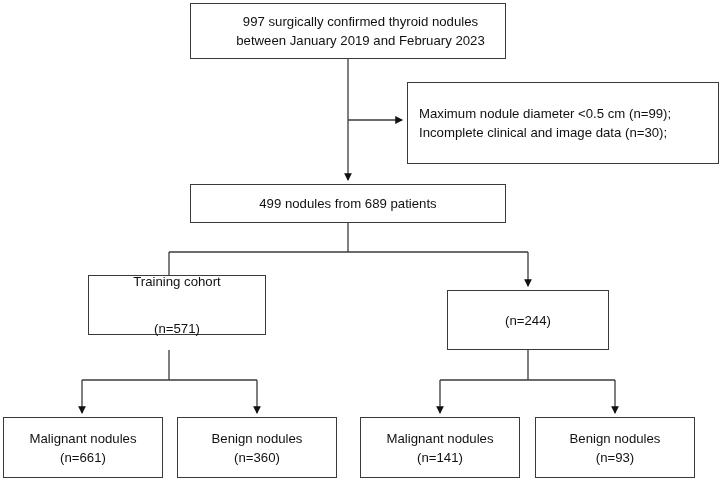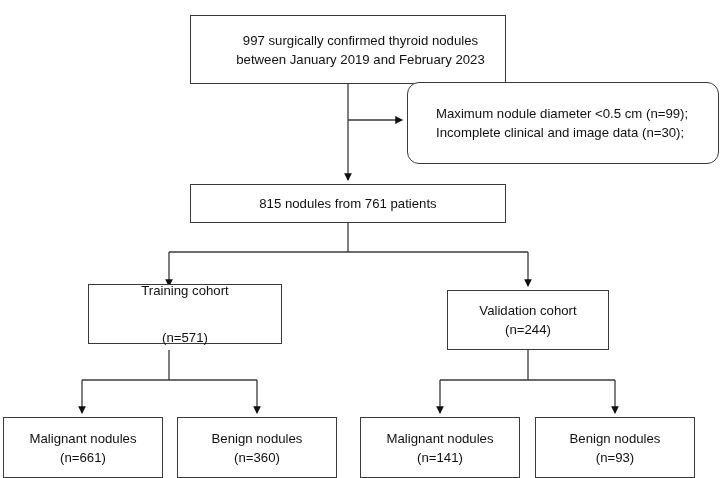--- a/index.html
+++ b/index.html
@@ -36,32 +36,31 @@
     justify-content: center;
     text-align: center;
     font-size: 13.2px;
     line-height: 19px;
     color: #111111;
     z-index: 2;
   }
   .node.left-align {
     align-items: flex-start;
     text-align: left;
-    padding-left: 28px;
-    border-radius: 12px;
+    padding-left: 11px;
   }
   .node .line {
     white-space: nowrap;
   }
 
   
-  #node-top       { left: 190px; top: 15px;   width: 316px; height: 69px; padding-left: 25px; }
+  #node-top       { left: 190px; top: 3px;   width: 316px; height: 56px; padding-left: 25px; }
   #node-exclusion { left: 407px; top: 82px;  width: 312px; height: 82px; }
   #node-included  { left: 190px; top: 184px; width: 316px; height: 39px; }
-  #node-training  { left: 88px;  top: 284px; width: 194px; height: 60px; gap: 28px; }
+  #node-training  { left: 88px;  top: 275px; width: 178px; height: 60px; gap: 28px; }
   #node-validation{ left: 447px; top: 290px; width: 162px; height: 60px; }
   #node-train-mal { left: 3px;   top: 417px; width: 160px; height: 61px; }
   #node-train-ben { left: 177px; top: 417px; width: 160px; height: 61px; }
   #node-val-mal   { left: 360px; top: 417px; width: 160px; height: 61px; }
   #node-val-ben   { left: 535px; top: 417px; width: 160px; height: 61px; }
 </style>
 </head>
 <body>
 
 <div id="flowchart">
@@ -97,30 +96,29 @@
     <span class="line">997 surgically confirmed thyroid nodules</span>
     <span class="line">between January 2019 and February 2023</span>
   </div>
 
   <div class="node left-align" id="node-exclusion">
     <span class="line">Maximum nodule diameter &lt;0.5 cm (n=99);</span>
     <span class="line">Incomplete clinical and image data (n=30);</span>
   </div>
 
   <div class="node" id="node-included">
-    <span class="line">815 nodules from 761 patients</span>
+    <span class="line">499 nodules from 689 patients</span>
   </div>
 
   <div class="node" id="node-training">
     <span class="line">Training cohort</span>
     <span class="line">(n=571)</span>
   </div>
 
   <div class="node" id="node-validation">
-    <span class="line">Validation cohort</span>
     <span class="line">(n=244)</span>
   </div>
 
   <div class="node" id="node-train-mal">
     <span class="line">Malignant nodules</span>
     <span class="line">(n=661)</span>
   </div>
 
   <div class="node" id="node-train-ben">
     <span class="line">Benign nodules</span>

